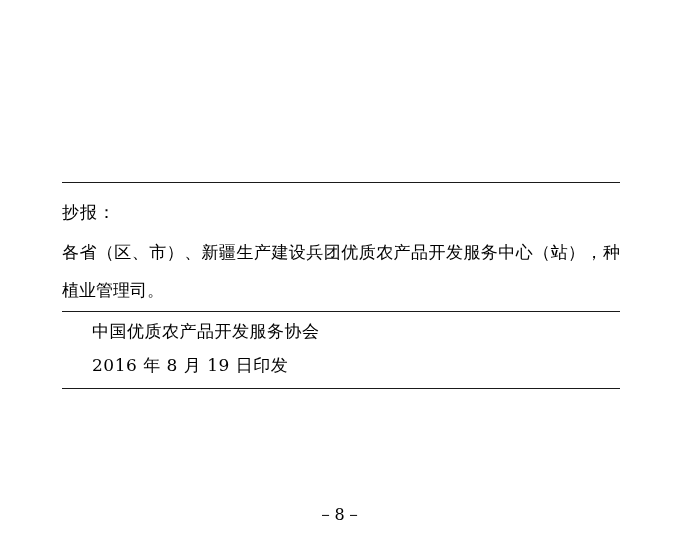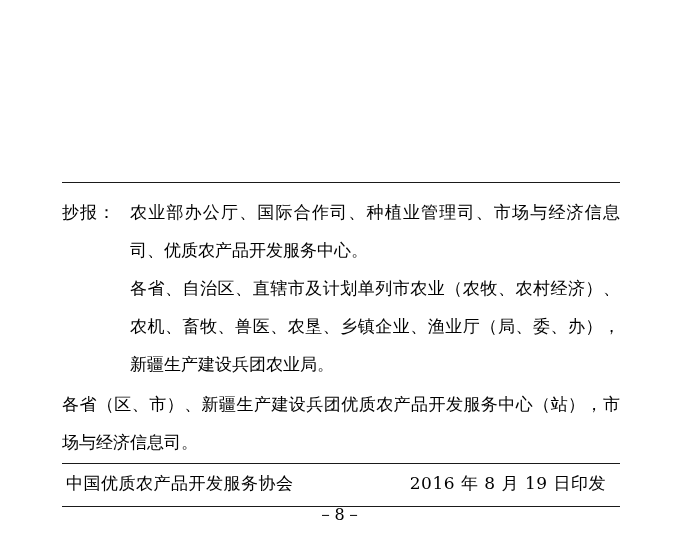--- a/index.html
+++ b/index.html
@@ -62,20 +62,21 @@
     margin-top: 0;
   }
 
   .footer-row {
     display: flex;
     align-items: baseline;
     justify-content: space-between;
     font-size: 17px;
     line-height: 34px;
     padding: 2px 0 0 4px;
+    flex-direction: column;
   }
   .footer-org {
     white-space: nowrap;
     letter-spacing: 0.5px;
   }
   .footer-date {
     white-space: nowrap;
     letter-spacing: 0.5px;
     padding-right: 14px;
     margin-left: 26px;
@@ -95,29 +96,25 @@
 <body>
 
 <div class="page">
 
   <div class="doc-block">
 
     <hr class="rule rule-top">
 
     <div class="dist-section">
       <div class="dist-label">抄报：</div>
-      <div class="dist-body">
-        <p class="dist-para">农业部办公厅、国际合作司、种植业管理司、市场与经济信息司、优质农产品开发服务中心。</p>
-        <p class="dist-para">各省、自治区、直辖市及计划单列市农业（农牧、农村经济）、农机、畜牧、兽医、农垦、乡镇企业、渔业厅（局、委、办），新疆生产建设兵团农业局。</p>
-      </div>
     </div>
 
     <div class="dist-section">
       <div class="dist-body">
-        <p class="dist-para">各省（区、市）、新疆生产建设兵团优质农产品开发服务中心（站），市场与经济信息司。</p>
+        <p class="dist-para">各省（区、市）、新疆生产建设兵团优质农产品开发服务中心（站），种植业管理司。</p>
       </div>
     </div>
 
     <hr class="rule rule-middle">
 
     <div class="footer-row">
       <span class="footer-org">中国优质农产品开发服务协会</span>
       <span class="footer-date">2016 年 8 月 19 日印发</span>
     </div>
 

